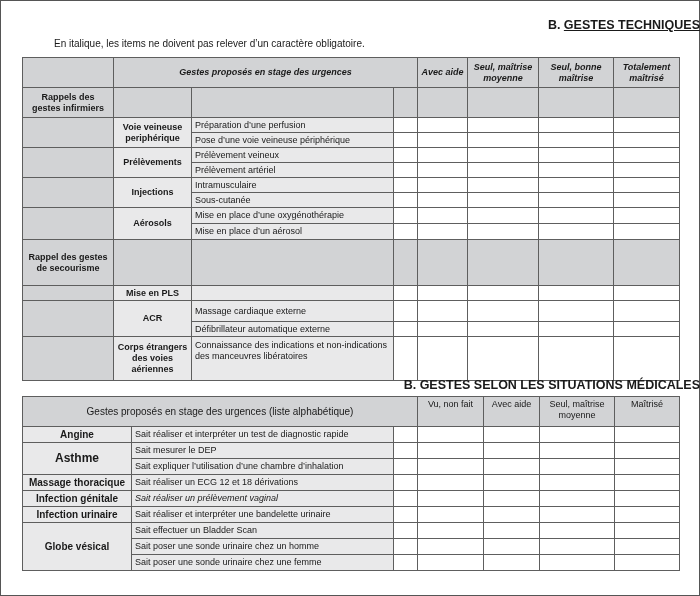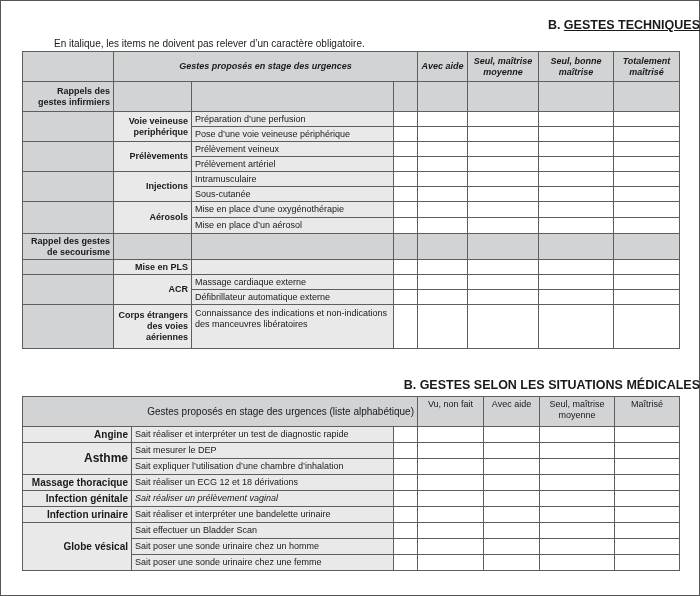--- a/index.html
+++ b/index.html
@@ -23,39 +23,39 @@
     font-size: 9px;
   }
   td {
     border: 1px solid #5e5e5e; padding: 0 3px; vertical-align: middle;
     line-height: 11px; overflow: hidden;
   }
   .hdr { background: #d2d3d5; }
   .grp { background: #d2d3d5; }
   .lt { background: #e9e9ea; }
   .wh { background: #ffffff; }
-  .b { font-weight: bold; text-align: right; }
+  .b { font-weight: bold; text-align: center; }
   .it { font-style: italic; }
   .c { text-align: center; }
   .ibold { font-style: italic; font-weight: bold; text-align: center; }
   .left { text-align: left; }
   .top { vertical-align: top; padding-top: 3px; }
 </style>
 </head>
 <body>
 
 <div class="frame"></div>
 
 <div class="title" style="top:18px;">
   <span>B.</span>
   <span class="u">GESTES TECHNIQUES</span>
 </div>
 <div class="subtitle">En italique, les items ne doivent pas relever d’un caractère obligatoire.</div>
 
-<table id="t1" style="top:51px; width:657px;">
+<table id="t1" style="top:57px; width:657px;">
   <colgroup>
     <col style="width:91px">
       <col style="width:78px">
       <col style="width:202px">
       <col style="width:24px">
     <col style="width:50px">
       <col style="width:71px">
       <col style="width:75px">
       <col style="width:66px">
   </colgroup>
@@ -143,41 +143,41 @@
         <td class="wh"></td>
       </tr>
       <tr style="height: 16px;">
         <td class="lt left">Mise en place d’un aérosol</td>
         <td class="wh"></td>
         <td class="wh"></td>
         <td class="wh"></td>
         <td class="wh"></td>
         <td class="wh"></td>
       </tr>
-      <tr style="height: 26px;">
+      <tr style="height: 46px;">
         <td class="grp b">Rappel des gestes de secourisme</td>
         <td class="grp"></td>
         <td class="grp"></td>
         <td class="grp"></td>
         <td class="grp"></td>
         <td class="grp"></td>
         <td class="grp"></td>
         <td class="grp"></td>
       </tr>
       <tr style="height: 15px;">
         <td class="grp" rowspan="1"></td>
         <td class="lt b" rowspan="1">Mise en PLS</td>
         <td class="lt left"></td>
         <td class="wh"></td>
         <td class="wh"></td>
         <td class="wh"></td>
         <td class="wh"></td>
         <td class="wh"></td>
       </tr>
-      <tr style="height: 15px;">
+      <tr style="height: 21px;">
         <td class="grp" rowspan="2"></td>
         <td class="lt b" rowspan="2">ACR</td>
         <td class="lt left">Massage cardiaque externe</td>
         <td class="wh"></td>
         <td class="wh"></td>
         <td class="wh"></td>
         <td class="wh"></td>
         <td class="wh"></td>
       </tr>
       <tr style="height: 15px;">

